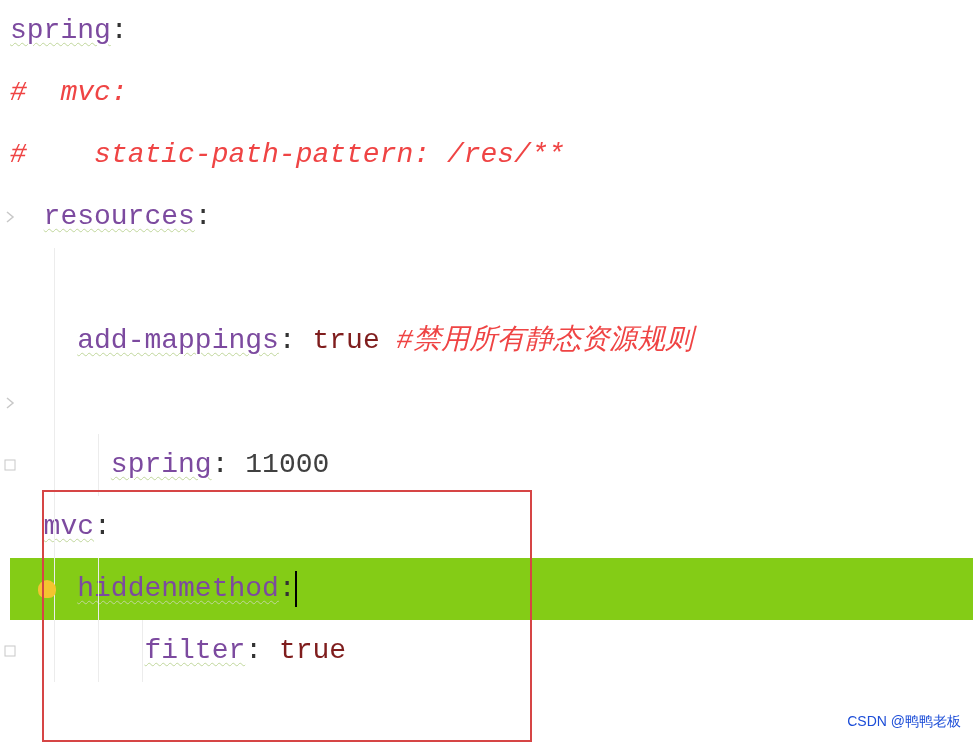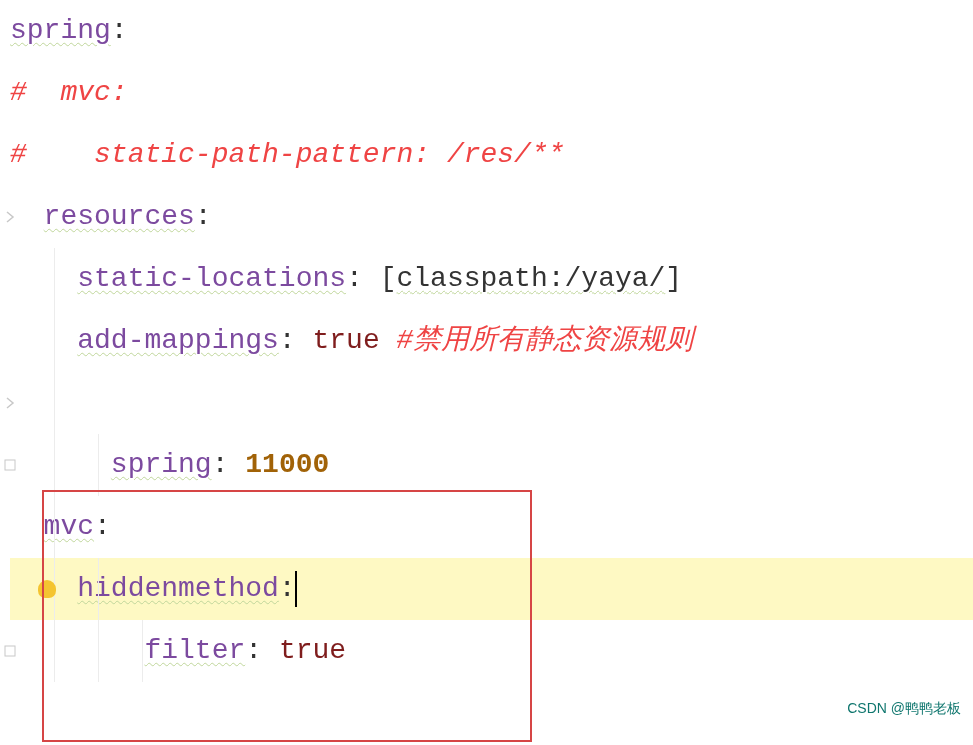--- a/index.html
+++ b/index.html
@@ -47,22 +47,21 @@
     .key {
       color: #7c4a9f;
     }
     .value-keyword {
       color: #7f1d1d;
     }
     .value-text {
       color: #333333;
     }
     .value-number {
-      color: #a16207;
-      font-weight: bold;
+      color: #404040;
     }
     .comment {
       color: #ef4444;
       font-style: italic;
     }
     .bracket {
       color: #333333;
     }
     .colon {
       color: #333333;
@@ -72,45 +71,45 @@
       text-decoration-thickness: 1px;
       text-underline-offset: 4px;
     }
     .highlight-box {
       position: absolute;
       border: 2px solid #d64545;
       pointer-events: none;
       z-index: 10;
     }
     .current-line-bg {
-      background: #fef9c3;
+      background: #84cc16;
     }
     .cursor {
       display: inline-block;
       width: 2px;
       height: 36px;
       background: #000;
       vertical-align: middle;
       margin-left: -1px;
     }
     .bulb-icon {
       position: absolute;
       left: 28px;
       width: 18px;
       height: 18px;
       background: #f4c430;
       border-radius: 50% 50% 40% 40%;
       z-index: 5;
     }
     .watermark {
       position: absolute;
-      bottom: 21px;
+      bottom: 8px;
       right: 12px;
       font-size: 14px;
-      color: #0f766e;
+      color: #1d4ed8;
       font-family: sans-serif;
     }
   </style>
 </head>
 <body>
 
 <div class="code-container">
 
   <div class="line">
     <span><span class="key underline-wavy">spring</span><span class="colon">:</span></span>
@@ -128,21 +127,20 @@
     <span class="gutter" style="left:-8px;">
       <svg class="fold-icon" viewBox="0 0 12 12">
           <path d="M3 1 L9 6 L3 11" fill="none" stroke="#c8c8c8" stroke-width="1.5"></path>
         </svg>
     </span>
     <span>  <span class="key underline-wavy">resources</span><span class="colon">:</span></span>
   </div>
 
   <div class="line" style="position:relative;">
     <span style="color:#e8e8e8;position:absolute;left:44px;top:0;bottom:0;width:1px;background:#ececec;"></span>
-    <span>    <span class="key underline-wavy">static-locations</span><span class="colon">:</span> <span class="bracket">[</span><span class="value-text underline-wavy">classpath:/yaya/</span><span class="bracket">]</span></span>
   </div>
 
   <div class="line" style="position:relative;">
     <span style="position:absolute;left:44px;top:0;bottom:0;width:1px;background:#ececec;"></span>
     <span>    <span class="key underline-wavy">add-mappings</span><span class="colon">:</span> <span class="value-keyword">true</span> <span class="comment">#禁用所有静态资源规则</span></span>
   </div>
 
   <div class="line" style="position:relative;">
     <span class="gutter" style="left:-8px;">
       <svg class="fold-icon" viewBox="0 0 12 12">

